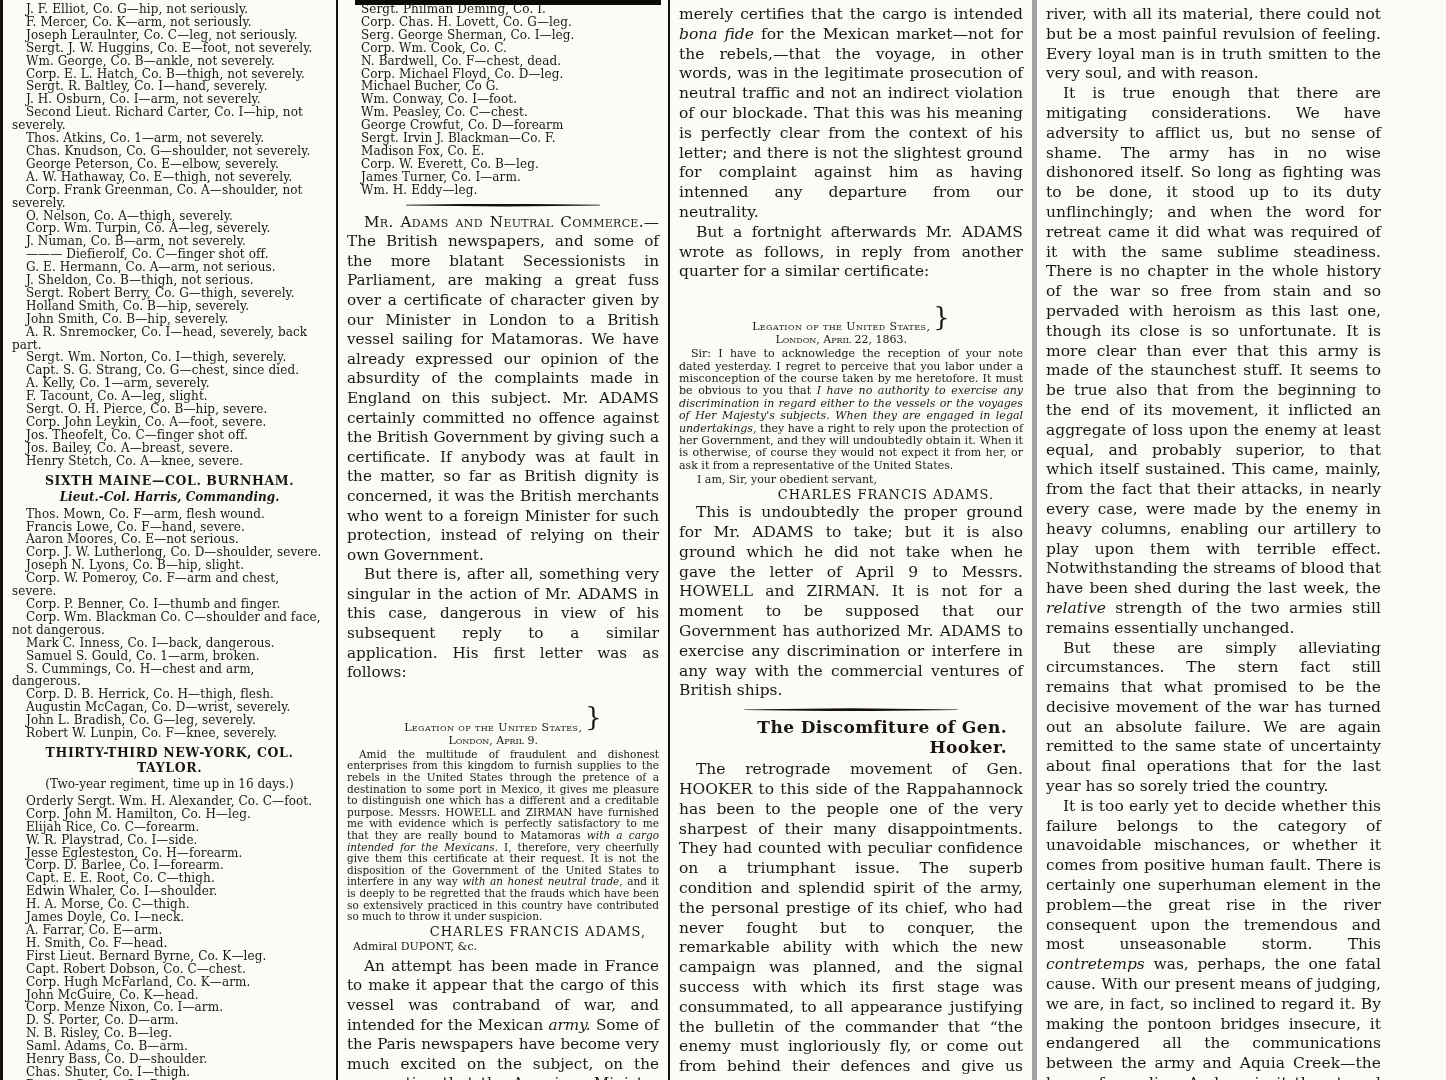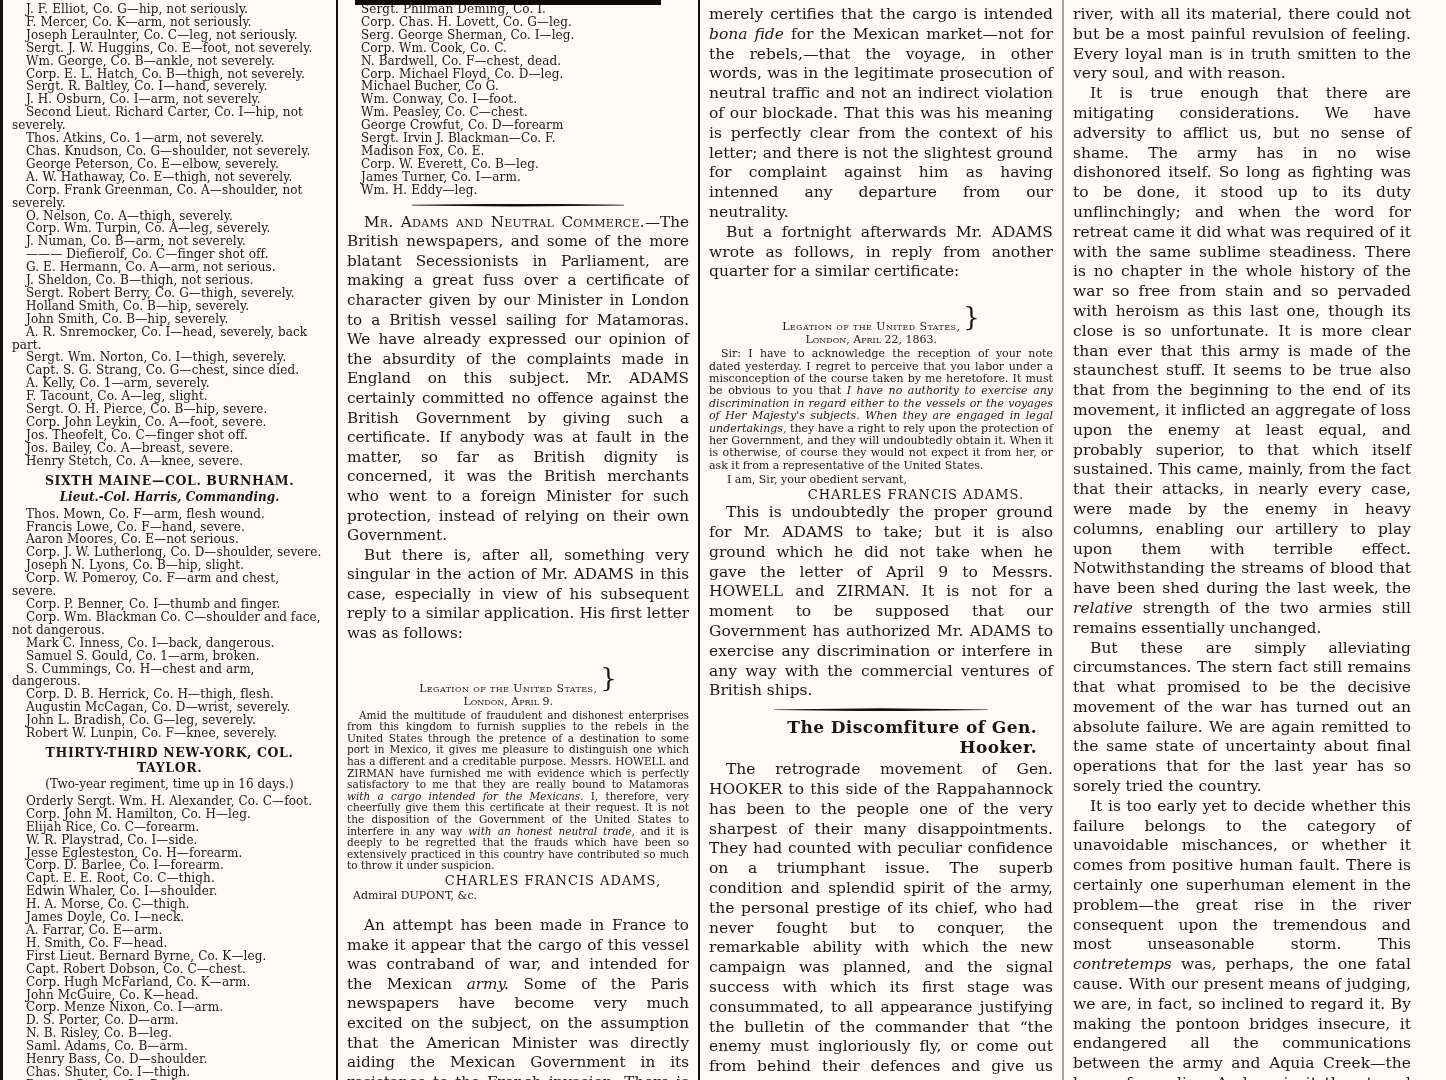--- a/index.html
+++ b/index.html
@@ -10,23 +10,23 @@
   }
   .page{
     position:relative;display:flex;width:1446px;height:1080px;
     border-left:3px solid #15120c;box-sizing:border-box;
   }
   .col{
     box-sizing:border-box;height:1080px;overflow:hidden;
     padding:3px 9px 0 9px;
   }
   .col1{width:333px;}
-  .col2{width:362px;border-left:2px solid #15120c;}
+  .col2{width:332px;border-left:2px solid #15120c;}
   .col3{width:364px;border-left:2px solid #15120c;}
-  .col4{width:358px;border-left:2px solid #a3a3a3;}
+  .col4{width:358px;border-left:5px solid #a3a3a3;}
   .scan-bar{
     position:absolute;top:0;left:352px;width:306px;height:5px;
     background:#0d0b08;
   }
   
   .entry{
     font-size:12px;line-height:12.9px;text-indent:14px;
     letter-spacing:0.1px;white-space:normal;
   }
   .sec-header{
@@ -57,21 +57,21 @@
   }
   .dateline-lines{text-align:center;font-size:11px;line-height:13px;}
   .dateline-lines .l1{font-variant:small-caps;letter-spacing:0.4px;margin-top:33px;}
   .dateline-lines .l2{font-variant:small-caps;}
   .brace{font-size:26px;font-weight:400;margin-left:3px;line-height:26px;}
   .closing{font-size:11px;line-height:13px;text-indent:18px;}
   .sig{
     font-size:13px;line-height:15px;text-align:center;
     letter-spacing:1px;padding-left:70px;margin:1px 0;
   }
-  .addressee{font-size:11px;line-height:13px;text-indent:6px;margin-bottom:14px;}
+  .addressee{font-size:11px;line-height:13px;text-indent:6px;margin-bottom:4px;}
   .headline{
     text-align:right;font-weight:bold;font-size:17px;
     letter-spacing:0.4px;margin:6px 16px 3px 0;
   }
   .swell-rule{
     width:62%;height:3px;margin:7px auto 6px auto;background:#15120c;
     clip-path:polygon(0 40%,50% 0,100% 40%,100% 60%,50% 100%,0 60%);
   }
   .it{font-style:italic;}
   .sc{font-variant:small-caps;letter-spacing:0.3px;}
@@ -181,21 +181,21 @@
         <div class="entry">Wm. Peasley, Co. C—chest.</div>
         <div class="entry">George Crowfut, Co. D—forearm</div>
         <div class="entry">Sergt. Irvin J. Blackman—Co. F.</div>
         <div class="entry">Madison Fox, Co. E.</div>
         <div class="entry">Corp. W. Everett, Co. B—leg.</div>
         <div class="entry">James Turner, Co. I—arm.</div>
         <div class="entry">Wm. H. Eddy—leg.</div>
       </div>
       <div class="swell-rule"></div>
       <div class="para first"><span class="sc">Mr. Adams and Neutral Commerce.</span><span>—The British newspapers, and some of the more blatant Secessionists in Parliament, are making a great fuss over a certificate of character given by our Minister in London to a British vessel sailing for Matamoras. We have already expressed our opinion of the absurdity of the complaints made in England on this subject. Mr. ADAMS certainly committed no offence against the British Government by giving such a certificate. If anybody was at fault in the matter, so far as British dignity is concerned, it was the British merchants who went to a foreign Minister for such protection, instead of relying on their own Government.</span></div>
-      <div class="para"><span>But there is, after all, something very singular in the action of Mr. ADAMS in this case, especially in view of his subsequent reply to a similar application. His first letter was as follows:</span></div>
+      <div class="para"><span>But there is, after all, something very singular in the action of Mr. ADAMS in this case, dangerous in view of his subsequent reply to a similar application. His first letter was as follows:</span></div>
       <div class="dateline">
         <div class="dateline-lines">
           <div class="l1">Legation of the United States,</div>
           <div class="l2">London, April 9.</div>
         </div>
         <span class="brace">}</span>
       </div>
       <div class="letter"><span>Amid the multitude of fraudulent and dishonest enterprises from this kingdom to furnish supplies to the rebels in the United States through the pretence of a destination to some port in Mexico, it gives me pleasure to distinguish one which has a different and a creditable purpose. Messrs. HOWELL and ZIRMAN have furnished me with evidence which is perfectly satisfactory to me that they are really bound to Matamoras </span><span class="it">with a cargo intended for the Mexicans.</span><span> I, therefore, very cheerfully give them this certificate at their request. It is not the disposition of the Government of the United States to interfere in any way </span><span class="it">with an honest neutral trade,</span><span> and it is deeply to be regretted that the frauds which have been so extensively practiced in this country have contributed so much to throw it under suspicion.</span></div>
       <div class="sig">CHARLES FRANCIS ADAMS,</div>
       <div class="addressee">Admiral DUPONT, &amp;c.</div>

